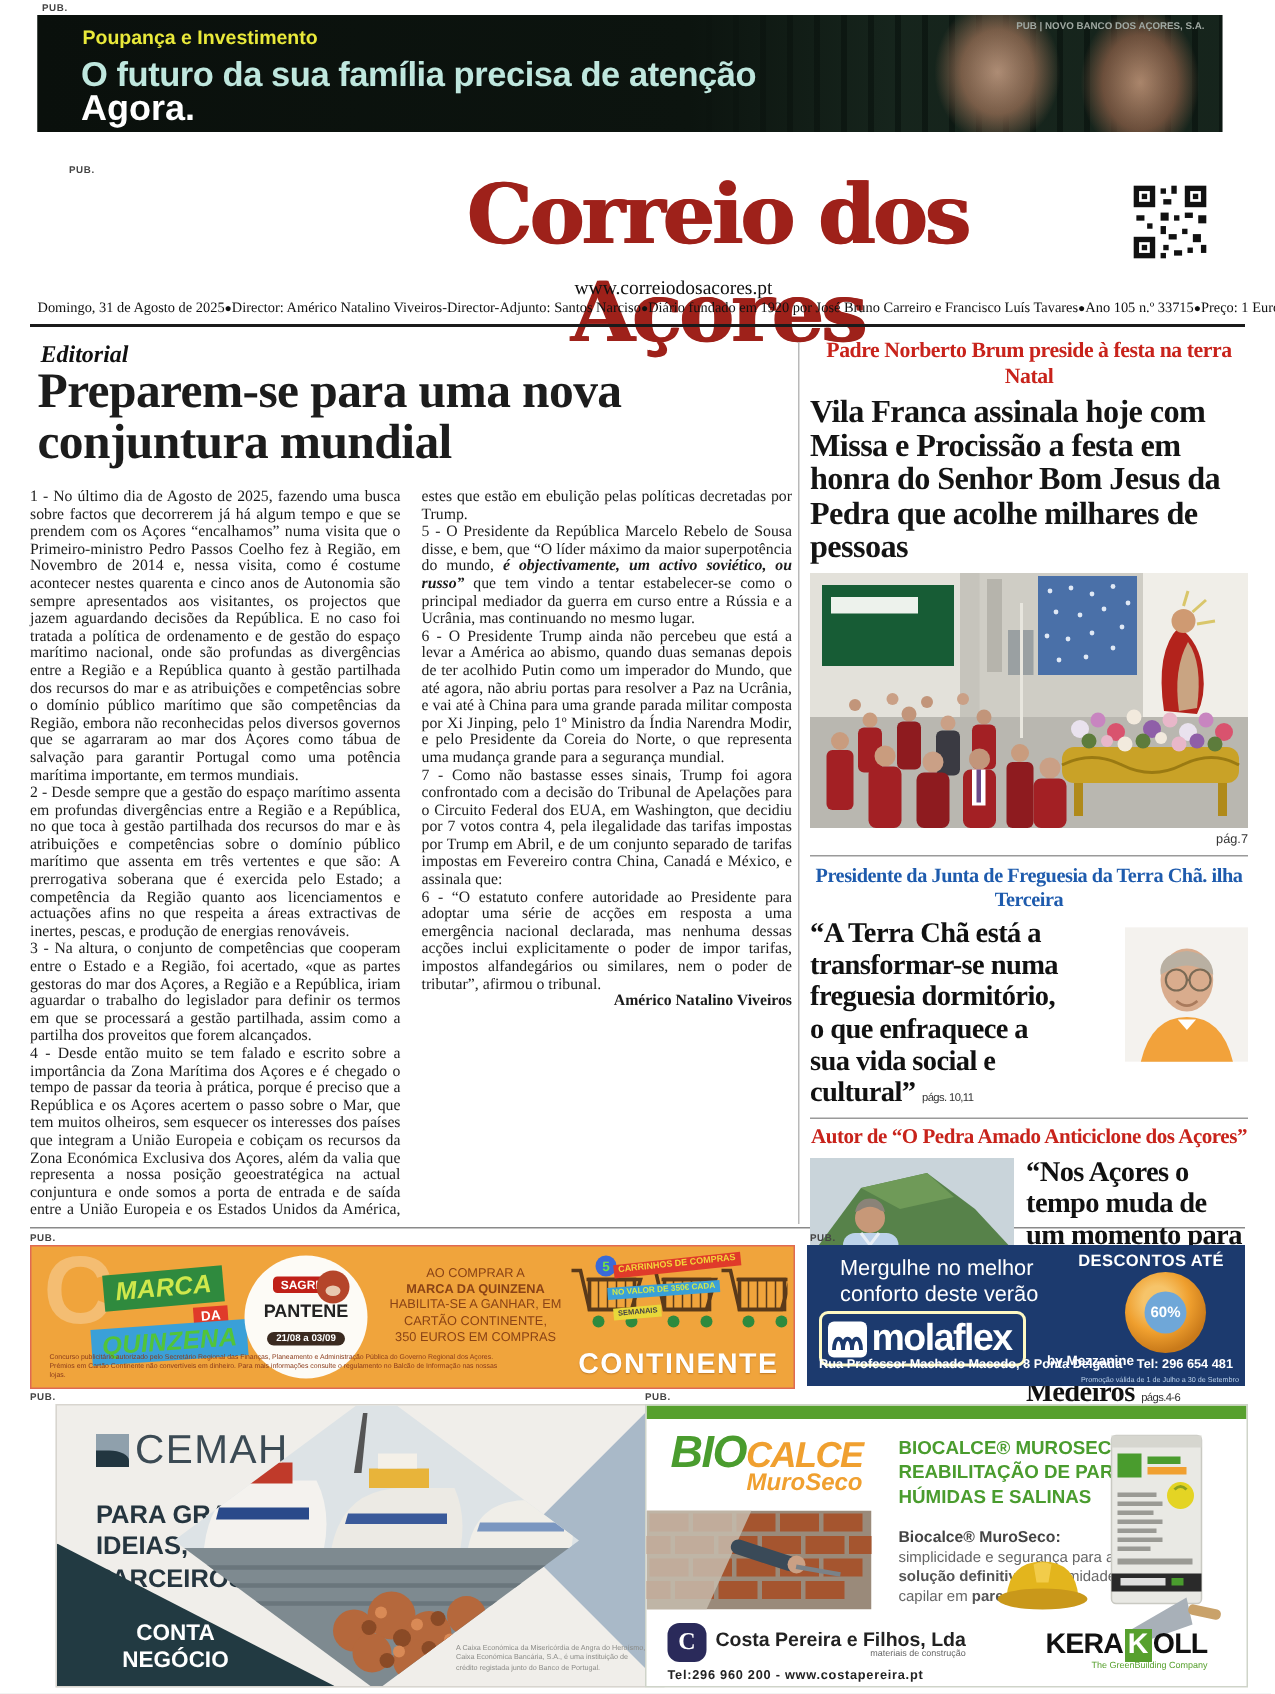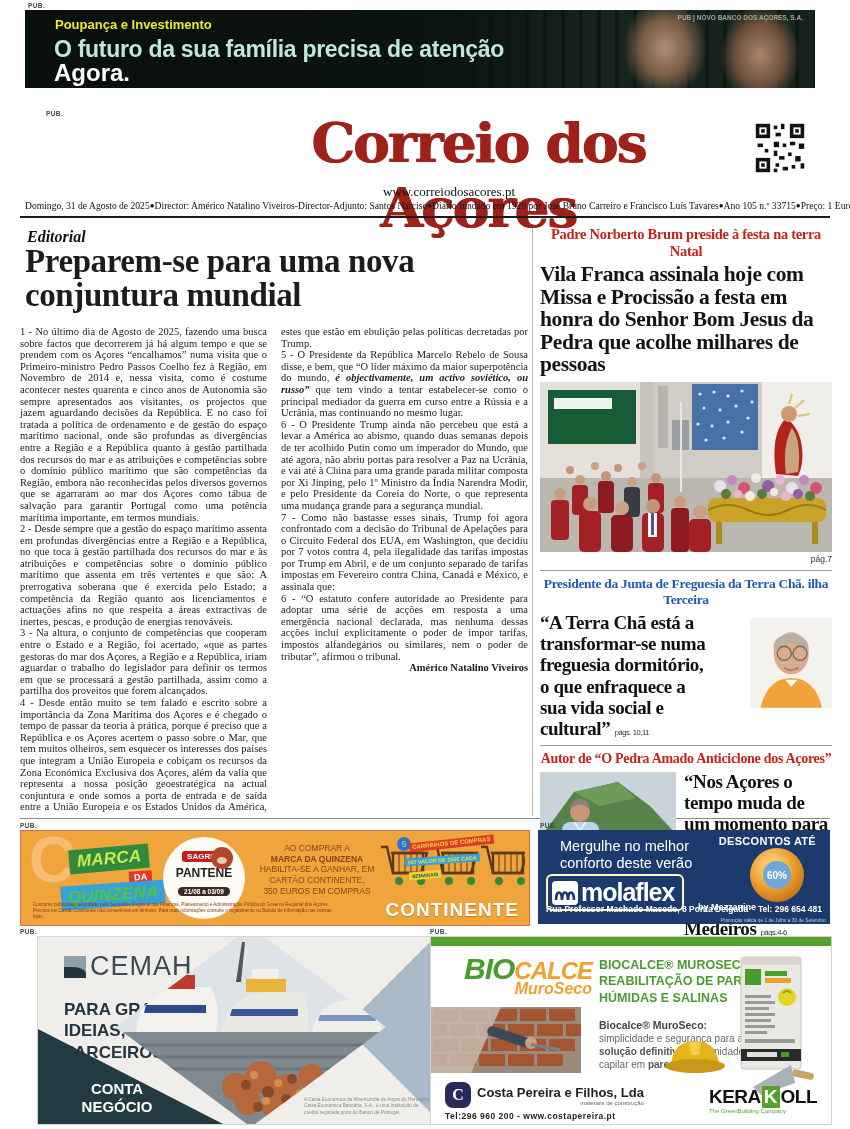--- a/index.html
+++ b/index.html
@@ -117,37 +117,37 @@
   .cemah .tri{position:absolute;left:0;bottom:0;width:185px;height:95px;background:#223a42;clip-path:polygon(0 0,100% 100%,0 100%);}
   .cemah .conta{position:absolute;left:24px;bottom:8px;width:110px;text-align:center;font:800 15px "Liberation Sans",sans-serif;color:#fff;line-height:1.2;z-index:4;}
   .cemah .rdia{position:absolute;right:-60px;top:25px;width:130px;height:130px;background:#a9b9c8;transform:rotate(45deg);}
   .cemah .photo{position:absolute;left:78px;top:-10px;z-index:2;}
   .cemah .fine{position:absolute;right:10px;bottom:8px;width:128px;font:400 4.8px "Liberation Sans",sans-serif;color:#8a8a86;line-height:1.35;z-index:5;}
 
   
   .bio{position:absolute;left:430px;top:936px;width:400px;height:187px;background:#fff;border:1px solid #cfd4c9;overflow:hidden;font-family:"Liberation Sans",sans-serif;}
   .bio .topbar{position:absolute;left:0;top:0;width:400px;height:9px;background:#57a02e;}
   .bio .logo{position:absolute;left:16px;top:18px;font-style:italic;font-weight:800;line-height:.9;}
-  .bio .lb{font-size:30px;color:#4a9c2e;letter-spacing:-1px;margin-left:17px;}
+  .bio .lb{font-size:30px;color:#4a9c2e;letter-spacing:-1px;}
   .bio .lc{font-size:24px;color:#f0a030;letter-spacing:-1px;}
   .bio .lm{display:block;text-align:right;font-size:16px;color:#f0a030;}
   .bio .head{position:absolute;left:168px;top:20px;width:180px;font:800 12.5px "Liberation Sans",sans-serif;color:#4a9c2e;line-height:1.3;}
   .bio .lead{position:absolute;left:168px;top:82px;font:700 10.5px "Liberation Sans",sans-serif;color:#444;}
   .bio .body{position:absolute;left:168px;top:95px;width:150px;font:400 10px "Liberation Sans",sans-serif;color:#666;line-height:1.3;}
   .bio .body b{color:#555;}
   .bio .bricks{position:absolute;left:0px;top:70px;}
   .bio .bag{position:absolute;right:28px;top:16px;}
   .bio .hat{position:absolute;right:104px;top:96px;}
   .bio .trowel{position:absolute;right:10px;top:120px;}
   .bio .costa{position:absolute;left:14px;bottom:16px;display:flex;align-items:center;}
   .bio .cicon{width:26px;height:26px;background:#2a2a5a;border-radius:8px;color:#fff;font:800 16px "Liberation Serif",serif;display:flex;align-items:center;justify-content:center;margin-right:6px;}
   .bio .cname{font:700 13px "Liberation Sans",sans-serif;color:#222;}
   .bio .csub{font:400 6px "Liberation Sans",sans-serif;color:#666;text-align:right;}
   .bio .ccontact{position:absolute;left:14px;bottom:3px;font:700 8.5px "Liberation Sans",sans-serif;color:#222;letter-spacing:.5px;}
-  .bio .kera{position:absolute;right:14px;bottom:10px;text-align:left;}
+  .bio .kera{position:absolute;right:26px;bottom:10px;text-align:right;}
   .bio .kra{font:800 19px "Liberation Sans",sans-serif;color:#111;letter-spacing:-.5px;}
   .bio .kblock{display:inline-block;background:#57a02e;color:#fff;font:800 19px "Liberation Sans",sans-serif;padding:0 2px;margin:0 1px;}
   .bio .ksub{font:400 6px "Liberation Sans",sans-serif;color:#57a02e;}
 </style>
 </head>
 <body>
 
 <div id="page">
 
   <div class="pub" style="left:28px;top:2px;">PUB.</div>

